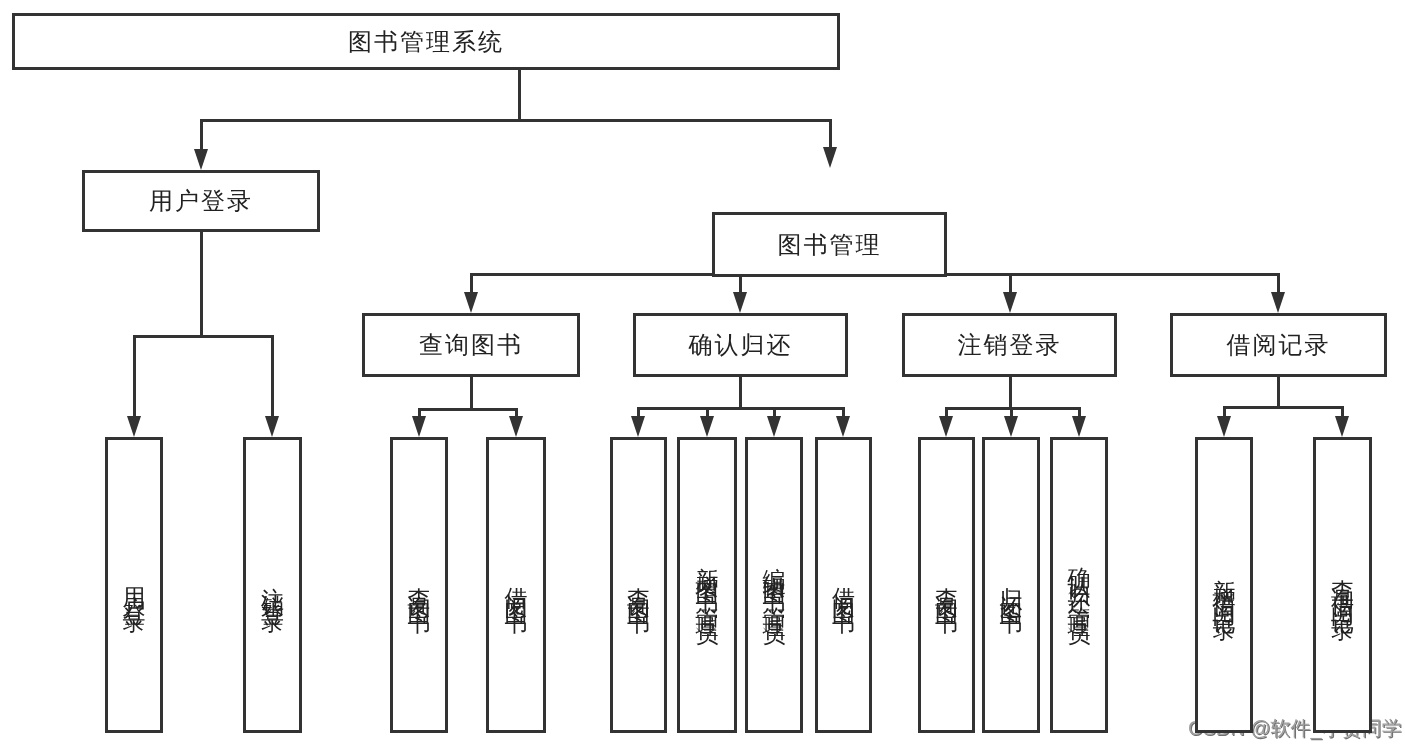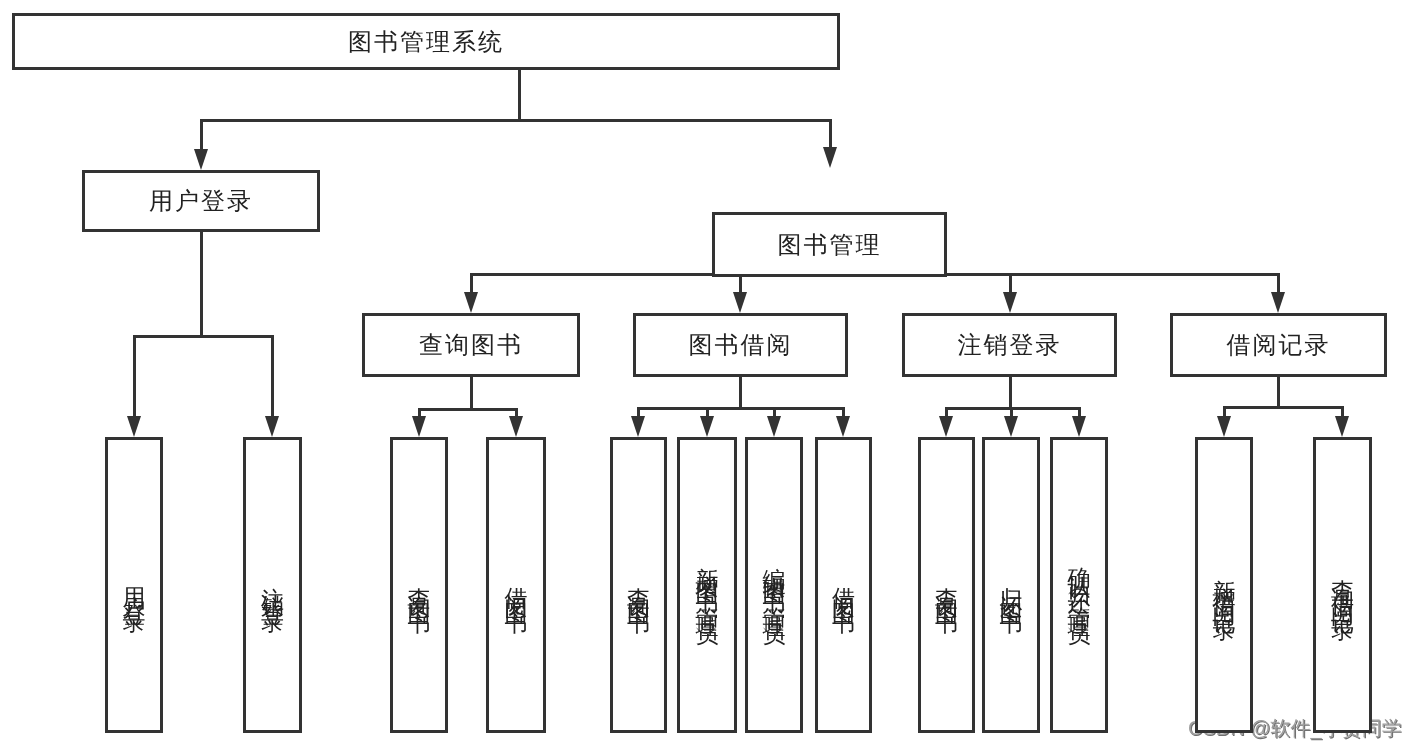--- a/index.html
+++ b/index.html
@@ -124,21 +124,21 @@
     <div class="node h" style="left: 82px; top: 170px; width: 238px; height: 62px;">
       <span class="label">用户登录</span>
     </div>
     <div class="node h" style="left: 712px; top: 168px; width: 235px; height: 65px; margin-top: 44px;">
       <span class="label">图书管理</span>
     </div>
     <div class="node h" style="left: 362px; top: 313px; width: 218px; height: 64px;">
       <span class="label">查询图书</span>
     </div>
     <div class="node h" style="left: 633px; top: 313px; width: 215px; height: 64px;">
-      <span class="label">图书借阅</span>
+      <span class="label">确认归还</span>
     </div>
     <div class="node h" style="left: 902px; top: 313px; width: 215px; height: 64px;">
       <span class="label">注销登录</span>
     </div>
     <div class="node h" style="left: 1170px; top: 313px; width: 217px; height: 64px;">
       <span class="label">借阅记录</span>
     </div>
     <div class="node v" style="left: 105px; top: 437px; width: 58px; height: 296px;">
       <span class="label">用户登录</span>
     </div>

